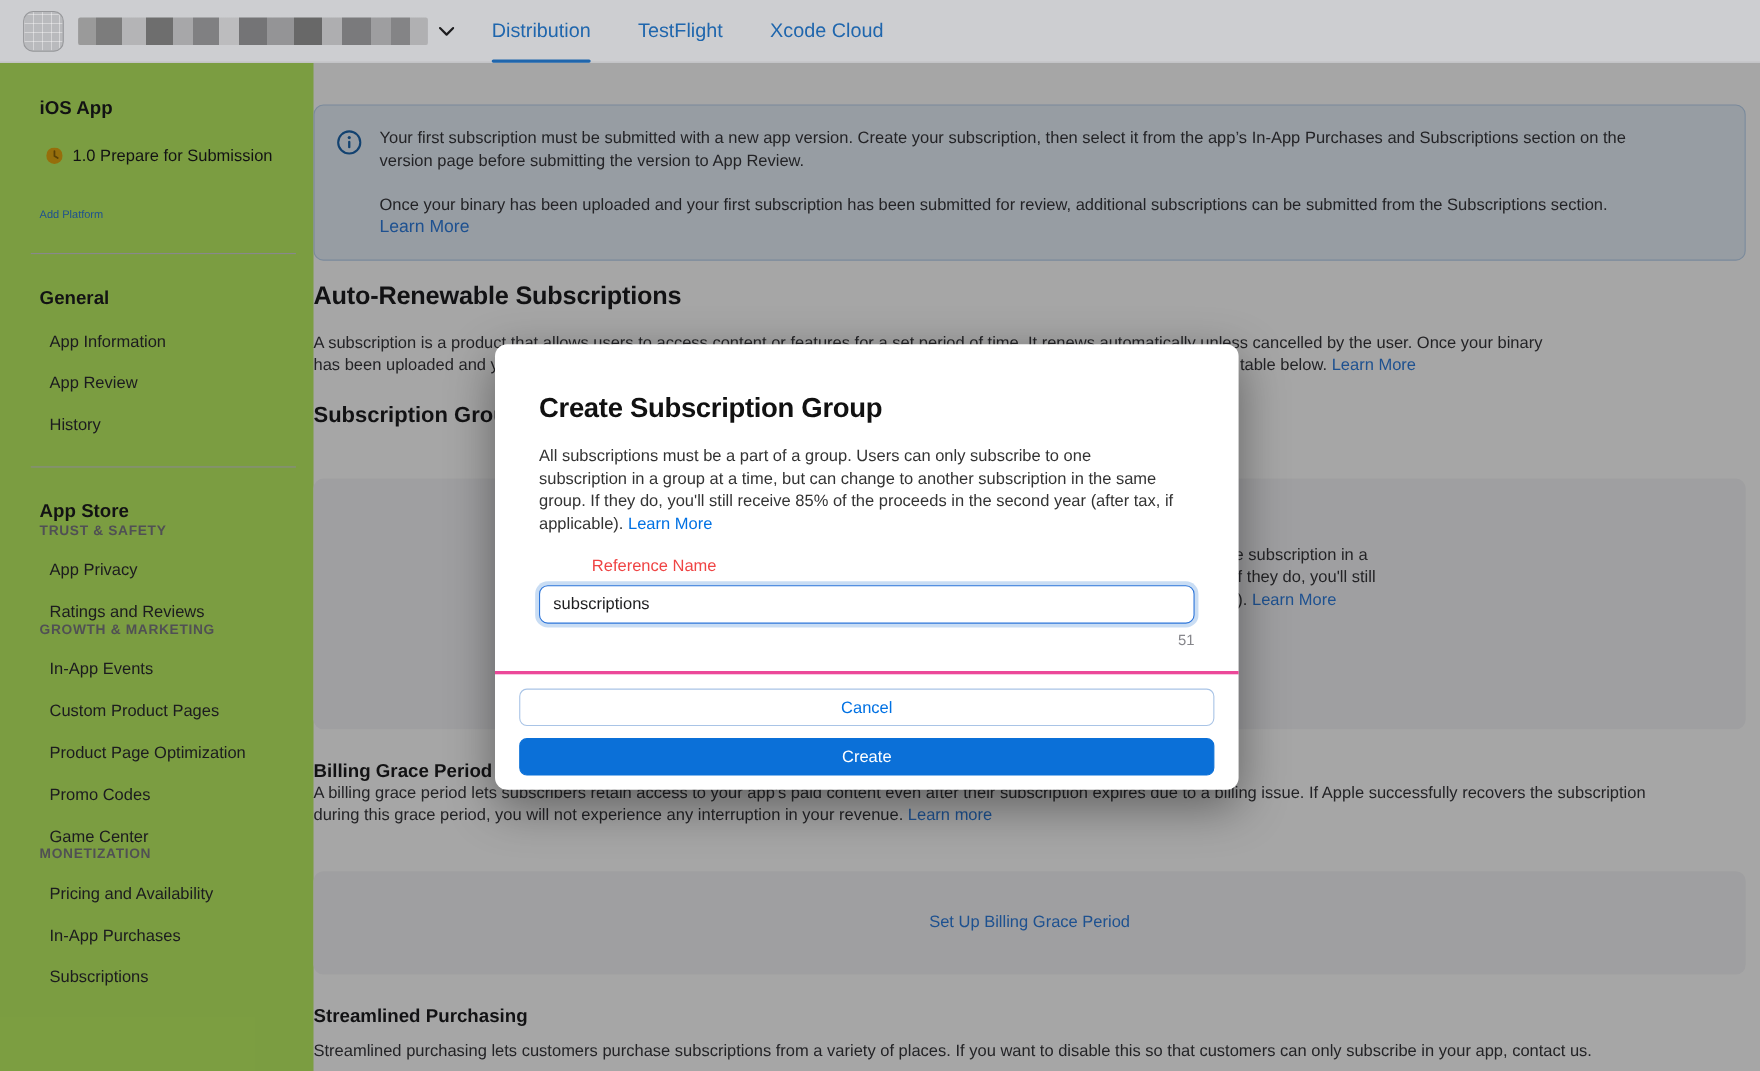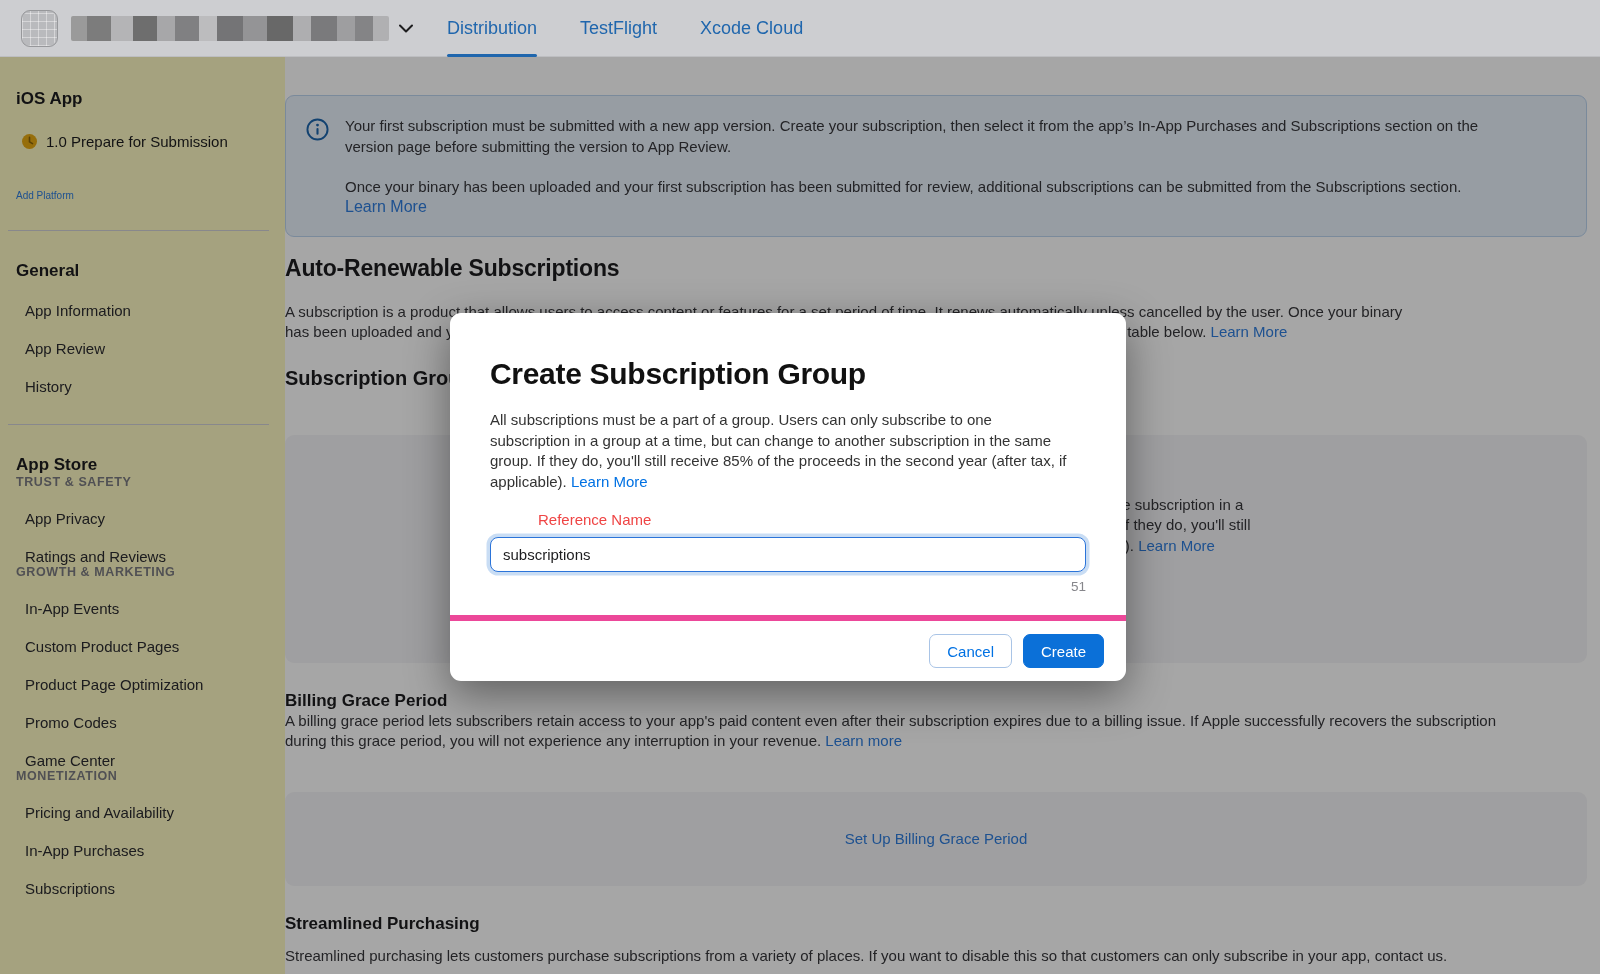--- a/index.html
+++ b/index.html
@@ -25,21 +25,21 @@
         #686868 196px 222px,#aeaeb0 222px 240px,#7a7a7c 240px 266px,#9e9ea0 266px 284px,
         #848486 284px 302px,#b0b0b2 302px 318px); }
   .chevron { margin-left:10px; width:14px; height:9px; }
   .tabs { display:flex; margin-left:34px; gap:43px; height:57px; align-items:center; }
   .tab { font-size:18px; color:#1f66ad; font-weight:500; cursor:pointer; position:relative;
          height:57px; display:flex; align-items:center; }
   .tab.active::after { content:""; position:absolute; left:0; right:0; bottom:0; height:3px;
          background:#1f66ad; border-radius:2px; }
 
   
-  .sidebar { position:absolute; top:57px; left:0; width:285px; height:917px; background:#fef9c3; padding:32px 24px 0 16px; }
+  .sidebar { position:absolute; top:57px; left:0; width:285px; height:917px; background:#bef264; padding:32px 24px 0 36px; }
   .side-h { font-size:17px; font-weight:700; color:#1d1d1f; }
   .status-row { display:flex; align-items:center; gap:9px; margin:24px 0 0 6px; cursor:pointer; }
   .status-row span.lbl { font-size:15px; color:#1d1d1f; }
   .add-platform { display:block; margin-top:40px; font-size:10px; color:#2f7ddd; cursor:pointer; text-decoration:none; }
   .side-div { border:none; border-top:1px solid #d2d2d7; margin:29px -8px 0 -8px; }
   .side-group-h { margin-top:30px; font-size:17px; font-weight:700; }
   .side-cat { font-size:12.5px; font-weight:700; letter-spacing:.6px; color:#7c7c81; }
   .side-item { margin-left:9px; margin-top:21px; font-size:15px; color:#2c2c30; cursor:pointer; }
   .side-item.sel { position:relative; }
   .side-item.sel::before { content:""; position:absolute; left:-17px; right:-24px; top:-8px; bottom:-8px;
@@ -70,30 +70,30 @@
 
   .stream-desc { margin-top:12px; font-size:15px; line-height:20.5px; color:#37373b; }
 
   
   .dim { position:absolute; left:0; top:57px; width:1600px; height:917px; background:rgba(0,0,0,.35); z-index:5; }
 
   
   .modal { position:absolute; left:450px; top:313px; width:676px; background:#fff; border-radius:11px;
            box-shadow:0 14px 44px rgba(0,0,0,.42); z-index:10; }
   .modal-body { padding:44px 40px 0 40px; }
-  .modal-title { font-size:30px; font-weight:700; letter-spacing:-.3px; color:#111; }
+  .modal-title { font-size:25px; font-weight:700; letter-spacing:-.3px; color:#111; }
   .modal-desc { margin-top:19px; font-size:15px; line-height:20.5px; color:#333; }
   .modal-desc a.lm2 { color:#0071e3; text-decoration:none; cursor:pointer; }
   .field-label { margin-top:19px; font-size:15px; color:#ef4444;margin-left:48px; }
   .ref-input { margin-top:9px; width:596px; height:35px; border:1.5px solid #2b74d9; border-radius:8px;
                box-shadow:0 0 0 3.5px rgba(77,142,220,.30); font-size:15px; padding:0 12px;
                color:#1d1d1f; outline:none; font-family:inherit; }
   .char-count { margin-top:7px; text-align:right; font-size:13.5px; color:#86868b; }
-  .modal-footer { margin-top:21px; border-top:6px solid #ec4899; padding:13px 22px; display:flex;
-                  justify-content:flex-end; gap:11px; }
+  .modal-footer { margin-top:21px; border-top:3px solid #ec4899; padding:13px 22px; display:flex;
+                  justify-content:flex-end; gap:11px;flex-direction:column; }
   .btn { height:34px; border-radius:7px; font-size:15px; font-family:inherit; cursor:pointer; padding:0 17px; }
   .btn-cancel { background:#fff; border:1px solid #a9c4e6; color:#0071e3; }
   .btn-create { background:#0b70d8; border:1px solid #0b70d8; color:#fff; }
 </style>
 </head>
 <body>
 
 <div class="page">
 
   <div class="topbar">

